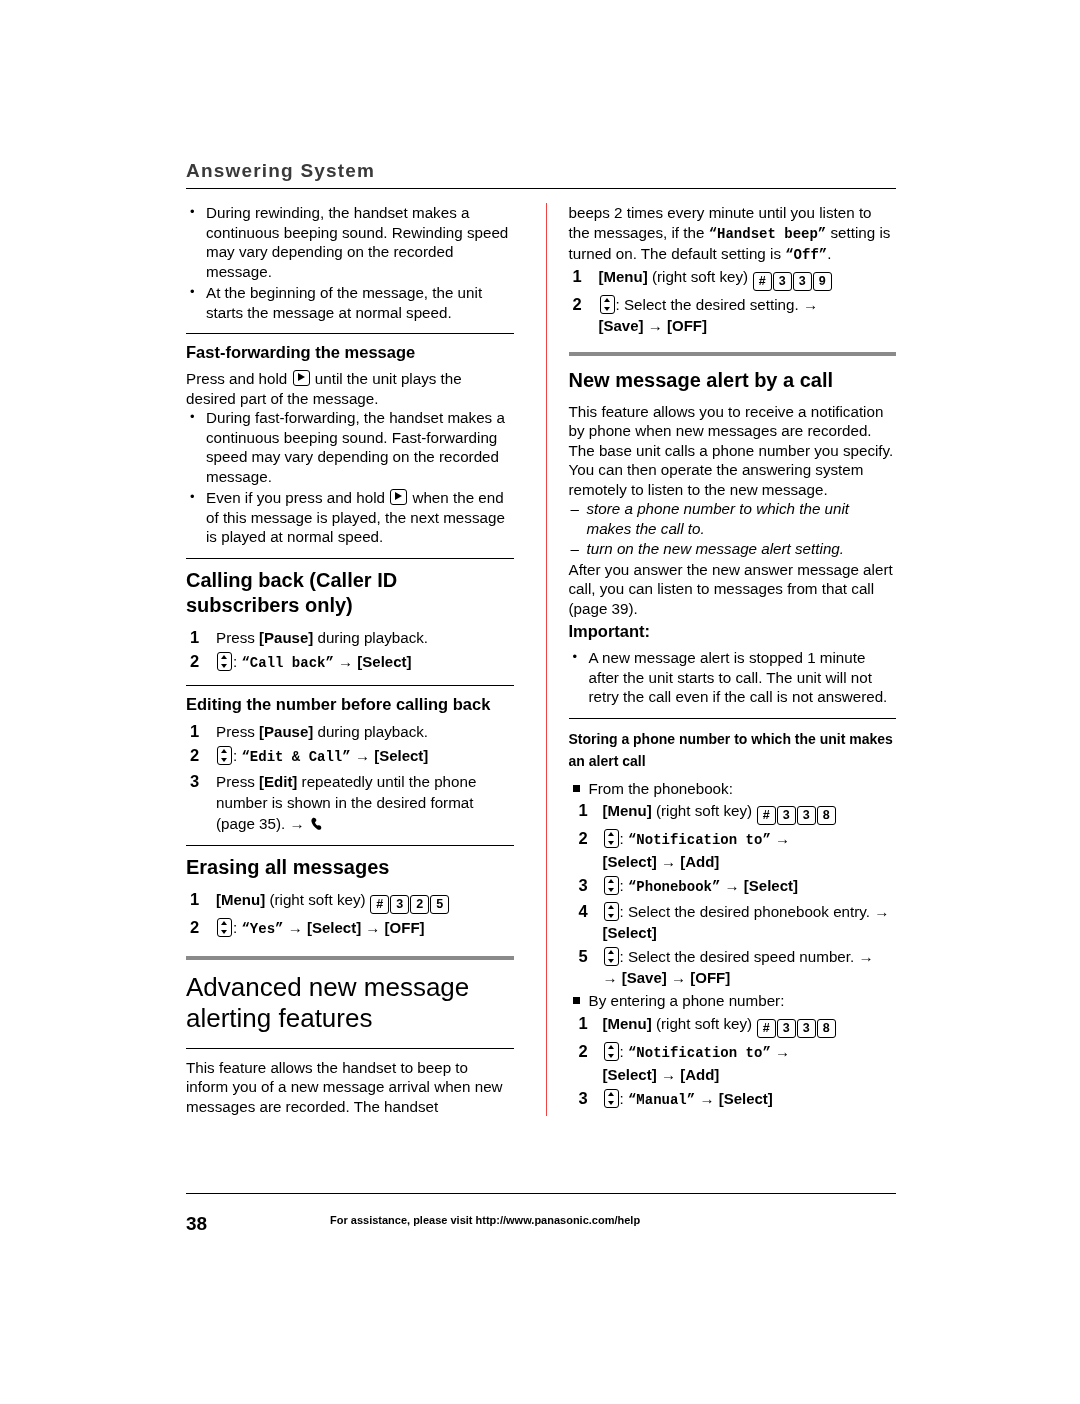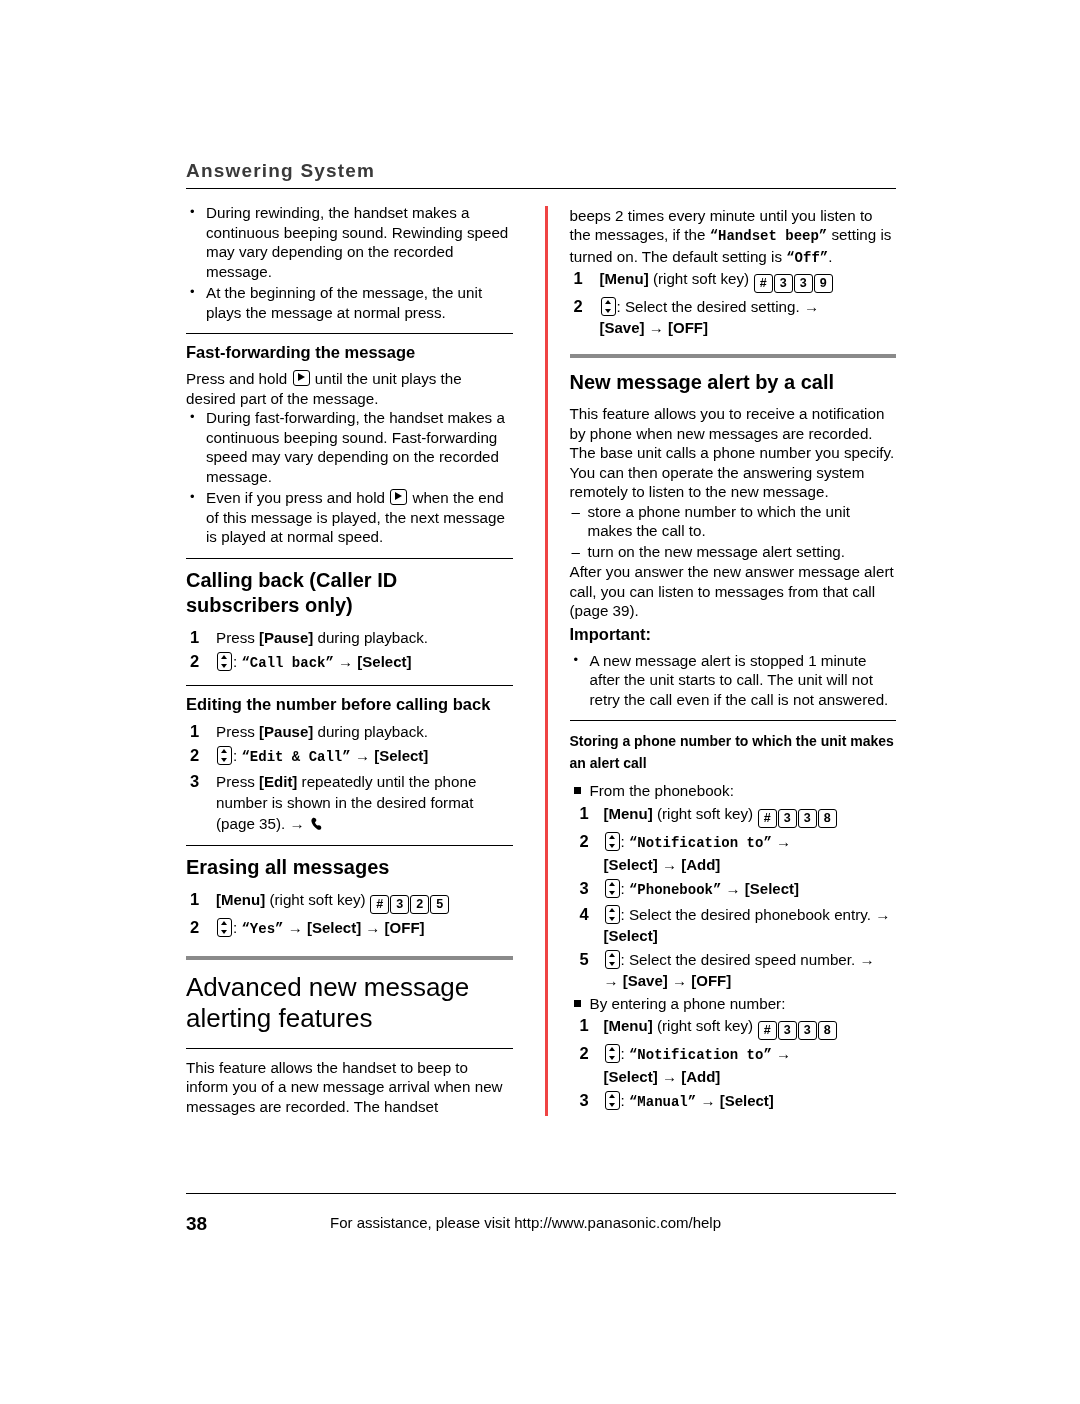--- a/index.html
+++ b/index.html
@@ -34,28 +34,27 @@
     color: #3a3a3a;
     padding-bottom: 6px;
   }
   .header-rule {
     border-bottom: 1.5px solid #000;
     margin-bottom: 14px;
   }
   .cols {
     display: flex;
     gap: 16px;
-    align-items: flex-end;
   }
   .col {
     width: 340px;
     position: relative;
   }
   .col.left { padding-right: 16px; }
-  .col.right { padding-left: 22px; border-left: 3px solid #ef4444; }
+  .col.right { padding-left: 22px; border-left: 1px solid #ef4444; }
 
   p, li, div.txt {
     font-size: 15.2px;
     line-height: 19.5px;
   }
   .bullets {
     list-style: none;
     margin: 0 0 0 0;
     padding: 0;
   }
@@ -83,20 +82,21 @@
   }
   .dash-list {
     list-style: none;
     margin: 0;
     padding: 0;
   }
   .dash-list li {
     position: relative;
     padding-left: 18px;
     margin-bottom: 1px;
+    font-style: italic;
   }
   .dash-list li:before {
     content: "\2013";
     position: absolute;
     left: 2px;
     top: 0;
   }
   .rule {
     border-top: 1.5px solid #000;
     margin: 11px 0 9px 0;
@@ -238,41 +238,41 @@
     position: absolute;
     left: 186px;
     top: 1213px;
     font-size: 19px;
     font-weight: bold;
   }
   .footer-text {
     position: absolute;
     left: 330px;
     top: 1214px;
-    font-size: 15px;
-    font-weight: normal;
+    font-size: 11px;
+    font-weight: bold;
   }
 </style>
 </head>
 <body>
 
 <div class="page">
 
   <div class="content">
 
     <div class="header-title">Answering System</div>
     <div class="header-rule"></div>
 
     <div class="cols">
 
       <div class="col left">
 
         <ul class="bullets">
           <li>During rewinding, the handset makes a continuous beeping sound. Rewinding speed may vary depending on the recorded message.</li>
-          <li>At the beginning of the message, the unit plays the message at normal press.</li>
+          <li>At the beginning of the message, the unit starts the message at normal speed.</li>
         </ul>
 
         <div class="rule"></div>
 
         <div class="h-sub">Fast-forwarding the message</div>
 
         <div class="txt">
           <span>Press and hold </span><span class="play-key"></span><span> until the unit plays the desired part of the message.</span>
         </div>
 

